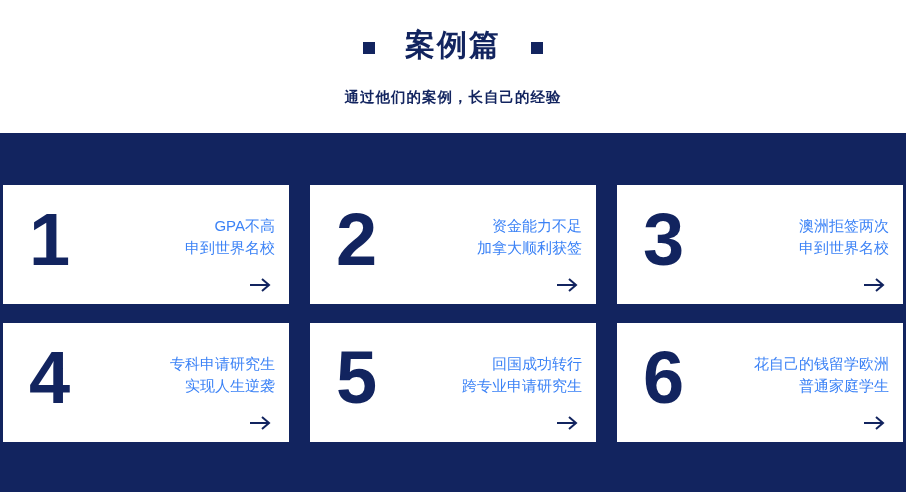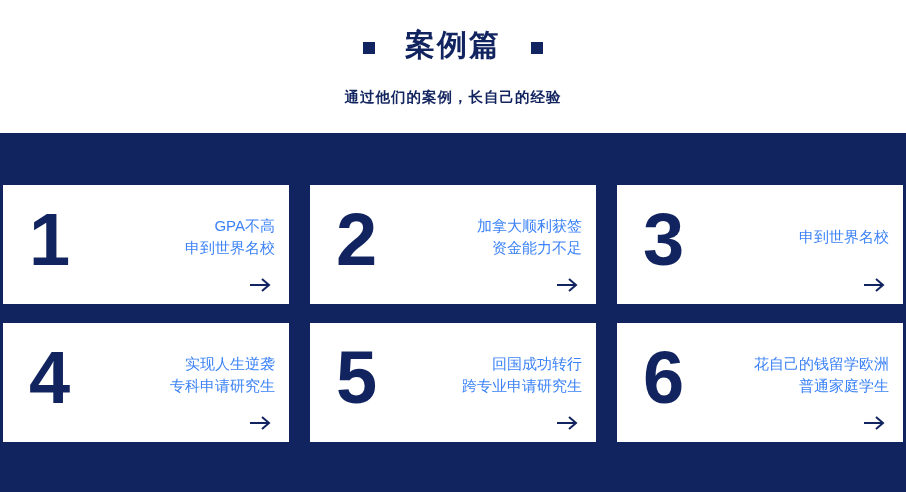--- a/index.html
+++ b/index.html
@@ -158,49 +158,50 @@
         <svg width="24" height="14" viewBox="0 0 24 14" aria-hidden="true">
           <line x1="1" y1="7" x2="19" y2="7" stroke="#12245f" stroke-width="2"></line>
           <polyline points="13,1 20,7 13,13" fill="none" stroke="#12245f" stroke-width="2"></polyline>
         </svg>
       </span>
     </div>
 
     <div class="card">
       <span class="card-number">2</span>
       <span class="card-text">
+        <span class="line">资金能力不足</span>
         <span class="line">加拿大顺利获签</span>
-        <span class="line">资金能力不足</span>
       </span>
       <span class="card-arrow">
         <svg width="24" height="14" viewBox="0 0 24 14" aria-hidden="true">
           <line x1="1" y1="7" x2="19" y2="7" stroke="#12245f" stroke-width="2"></line>
           <polyline points="13,1 20,7 13,13" fill="none" stroke="#12245f" stroke-width="2"></polyline>
         </svg>
       </span>
     </div>
 
     <div class="card">
       <span class="card-number">3</span>
       <span class="card-text">
+        <span class="line">澳洲拒签两次</span>
         <span class="line">申到世界名校</span>
       </span>
       <span class="card-arrow">
         <svg width="24" height="14" viewBox="0 0 24 14" aria-hidden="true">
           <line x1="1" y1="7" x2="19" y2="7" stroke="#12245f" stroke-width="2"></line>
           <polyline points="13,1 20,7 13,13" fill="none" stroke="#12245f" stroke-width="2"></polyline>
         </svg>
       </span>
     </div>
 
     <div class="card">
       <span class="card-number">4</span>
       <span class="card-text">
+        <span class="line">专科申请研究生</span>
         <span class="line">实现人生逆袭</span>
-        <span class="line">专科申请研究生</span>
       </span>
       <span class="card-arrow">
         <svg width="24" height="14" viewBox="0 0 24 14" aria-hidden="true">
           <line x1="1" y1="7" x2="19" y2="7" stroke="#12245f" stroke-width="2"></line>
           <polyline points="13,1 20,7 13,13" fill="none" stroke="#12245f" stroke-width="2"></polyline>
         </svg>
       </span>
     </div>
 
     <div class="card">

